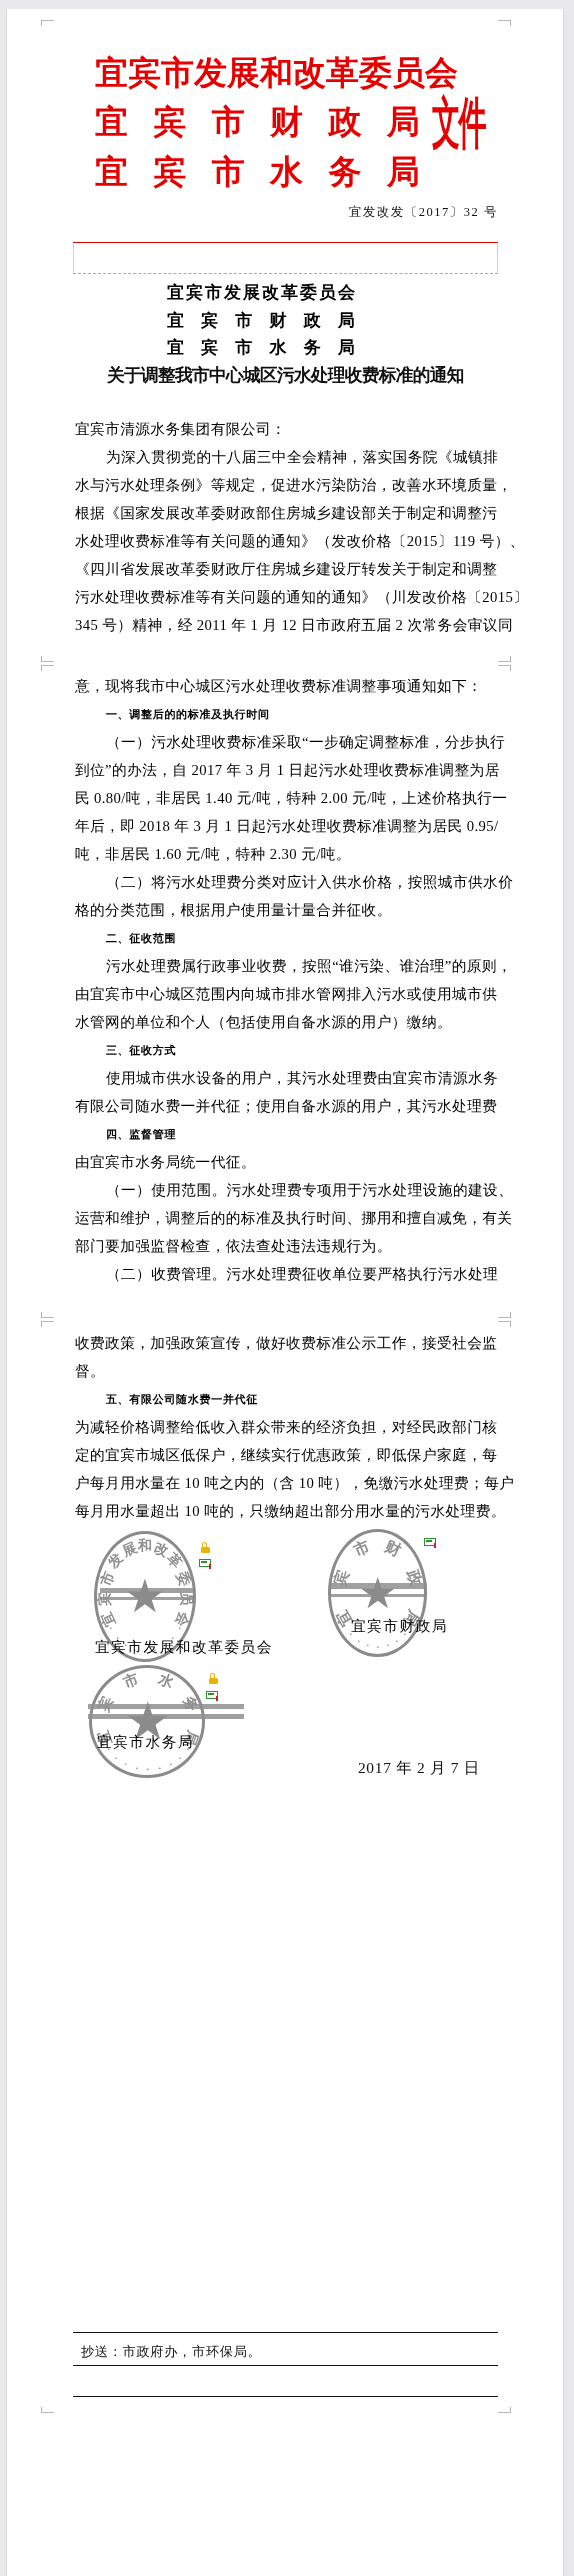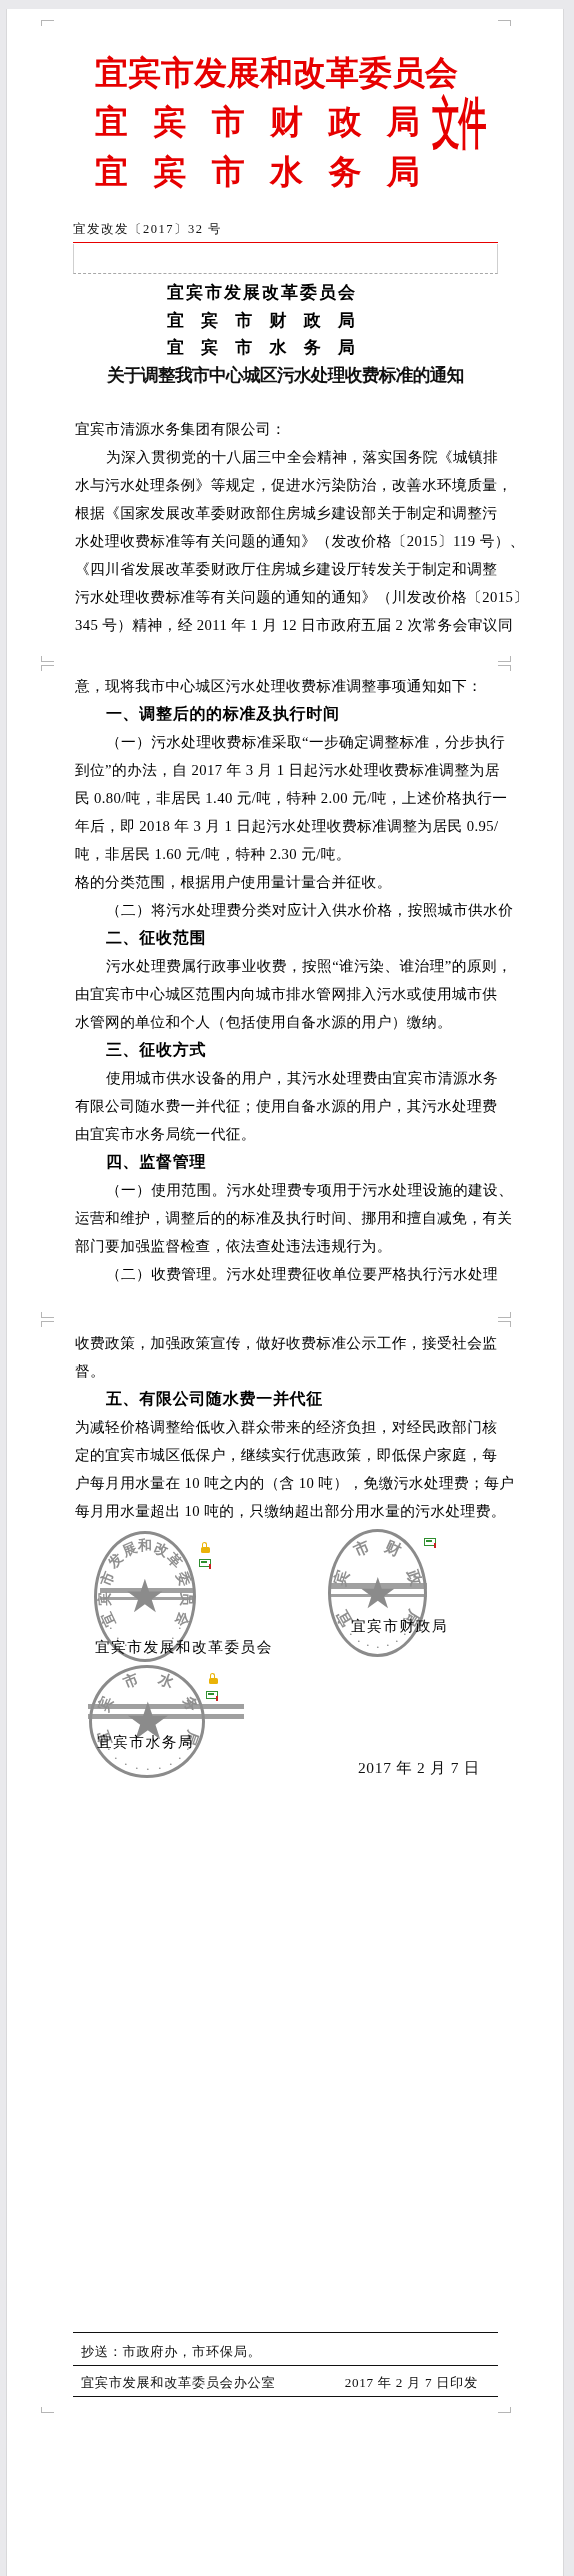--- a/index.html
+++ b/index.html
@@ -10,41 +10,41 @@
   .abs{position:absolute;}
   
   .red-line-chars{display:flex;justify-content:space-between;color:#e60000;
     font-family:"Liberation Sans","DejaVu Sans",sans-serif;font-weight:bold;}
   #agency1{left:88px;top:42px;width:325px;font-size:33px;}
   #agency2{left:88px;top:91px;width:325px;font-size:33px;}
   #agency3{left:88px;top:141px;width:325px;font-size:33px;}
   #wenjian{left:425px;top:77px;color:#e60000;font-weight:bold;font-size:56px;
     font-family:"Liberation Sans","DejaVu Sans",sans-serif;transform:scaleX(0.5);
     transform-origin:left top;letter-spacing:-2.9px;white-space:nowrap;}
-  #doc-number{left:66px;top:212px;width:425px;text-align:left;font-size:12.5px;letter-spacing:1.5px;}
+  #doc-number{left:66px;top:195px;width:425px;text-align:right;font-size:12.5px;letter-spacing:1.5px;}
   #red-rule{left:66px;top:233px;width:425px;height:1.5px;background:#e60000;}
   #boundary-box{left:66px;top:235px;width:423px;height:29px;border-left:0.7px solid #cfcfcf;
     border-right:0.7px solid #cfcfcf;border-bottom:0.7px dashed #a8a8a8;}
   
   .issuer{left:160px;width:188px;display:flex;justify-content:space-between;
     font-family:"Liberation Sans","DejaVu Sans",sans-serif;font-weight:bold;font-size:17px;color:#000;}
   #issuer1{top:272px;}
   #issuer2{top:300px;}
   #issuer3{top:327px;}
   #doc-title{left:66px;top:354px;width:425px;text-align:center;font-size:17.7px;font-weight:bold;
     font-family:"Liberation Sans","DejaVu Sans",sans-serif;letter-spacing:-0.7px;white-space:nowrap;}
   
   .body-block{left:68px;width:431px;}
   #body-p1{top:406px;}
   #body-p2{top:663px;}
   #body-p3{top:1320px;}
   .bl{white-space:nowrap;height:28px;line-height:28px;font-size:14.7px;letter-spacing:0.4px;color:#000;}
   .bl.in{padding-left:31px;}
   .bl.head{padding-left:31px;font-family:"Liberation Sans","DejaVu Sans",sans-serif;
-    font-weight:bold;font-size:16px;letter-spacing:0.7px;}
+    font-weight:bold;font-size:11px;letter-spacing:0.7px;}
   
   .seal-ellipse{border:3.7px solid #8b8b8b;border-radius:50%;background:transparent;}
   .seal-star{color:#8b8b8b;font-family:"DejaVu Sans",sans-serif;position:absolute;
     transform:translate(-50%,-52%);}
   .seal-band{background:#8f8f8f;opacity:.85;}
   .seal-char{position:absolute;color:#8f8f8f;font-weight:bold;
     font-family:"Liberation Sans","DejaVu Sans",sans-serif;}
   .seal-label{font-size:14.7px;letter-spacing:1.5px;white-space:nowrap;color:#000;}
   
   .lock-icon{width:8.8px;height:6.6px;background:#eab308;border-radius:1.5px;position:absolute;}
@@ -153,31 +153,31 @@
         <div class="bl ">345 号）精神，经 2011 年 1 月 12 日市政府五届 2 次常务会审议同</div>
       </div>
     <div class="abs body-block" id="body-p2">
         <div class="bl ">意，现将我市中心城区污水处理收费标准调整事项通知如下：</div>
         <div class="bl head">一、调整后的的标准及执行时间</div>
         <div class="bl in">（一）污水处理收费标准采取“一步确定调整标准，分步执行</div>
         <div class="bl ">到位”的办法，自 2017 年 3 月 1 日起污水处理收费标准调整为居</div>
         <div class="bl ">民 0.80/吨，非居民 1.40 元/吨，特种 2.00 元/吨，上述价格执行一</div>
         <div class="bl ">年后，即 2018 年 3 月 1 日起污水处理收费标准调整为居民 0.95/</div>
         <div class="bl ">吨，非居民 1.60 元/吨，特种 2.30 元/吨。</div>
+        <div class="bl in">（二）将污水处理费分类对应计入供水价格，按照城市供水价</div>
         <div class="bl ">格的分类范围，根据用户使用量计量合并征收。</div>
-        <div class="bl in">（二）将污水处理费分类对应计入供水价格，按照城市供水价</div>
         <div class="bl head">二、征收范围</div>
         <div class="bl in">污水处理费属行政事业收费，按照“谁污染、谁治理”的原则，</div>
         <div class="bl ">由宜宾市中心城区范围内向城市排水管网排入污水或使用城市供</div>
         <div class="bl ">水管网的单位和个人（包括使用自备水源的用户）缴纳。</div>
         <div class="bl head">三、征收方式</div>
         <div class="bl in">使用城市供水设备的用户，其污水处理费由宜宾市清源水务</div>
         <div class="bl ">有限公司随水费一并代征；使用自备水源的用户，其污水处理费</div>
+        <div class="bl head">四、监督管理</div>
         <div class="bl ">由宜宾市水务局统一代征。</div>
-        <div class="bl head">四、监督管理</div>
         <div class="bl in">（一）使用范围。污水处理费专项用于污水处理设施的建设、</div>
         <div class="bl ">运营和维护，调整后的的标准及执行时间、挪用和擅自减免，有关</div>
         <div class="bl ">部门要加强监督检查，依法查处违法违规行为。</div>
         <div class="bl in">（二）收费管理。污水处理费征收单位要严格执行污水处理</div>
       </div>
     <div class="abs body-block" id="body-p3">
         <div class="bl ">收费政策，加强政策宣传，做好收费标准公示工作，接受社会监</div>
         <div class="bl ">督。</div>
         <div class="bl head">五、有限公司随水费一并代征</div>
         <div class="bl ">为减轻价格调整给低收入群众带来的经济负担，对经民政部门核</div>
@@ -265,24 +265,20 @@
     <div class="cert-icon" style="left:192px;top:1550px;"></div>
     <div class="cert-icon" style="left:417px;top:1529px;"></div>
     <div class="lock-icon" style="left:202px;top:1669px;"></div>
     <div class="cert-icon" style="left:199px;top:1682px;"></div>
 
     <div class="abs" id="issue-date">2017 年 2 月 7 日</div>
 
     <div class="abs footer-rule" id="fr1"></div>
     <div class="abs" id="cc-line">抄送：市政府办，市环保局。</div>
     <div class="abs footer-rule" id="fr2"></div>
-    <div class="abs" id="office-row">
-      <span>宜宾市发展和改革委员会办公室</span>
-      <span>2017 年 2 月 7 日印发</span>
-    </div>
     <div class="abs footer-rule" id="fr3"></div>
 
     <div class="abs cmark cm-tl" style="left:34px;top:11px;"></div>
     <div class="abs cmark cm-tr" style="left:491px;top:11px;"></div>
     <div class="abs cmark cm-bl" style="left:34px;top:647px;"></div>
     <div class="abs cmark cm-br" style="left:491px;top:647px;"></div>
     <div class="abs cmark cm-tl" style="left:34px;top:656px;"></div>
     <div class="abs cmark cm-tr" style="left:491px;top:656px;"></div>
     <div class="abs cmark cm-bl" style="left:34px;top:1303px;"></div>
     <div class="abs cmark cm-br" style="left:491px;top:1303px;"></div>

